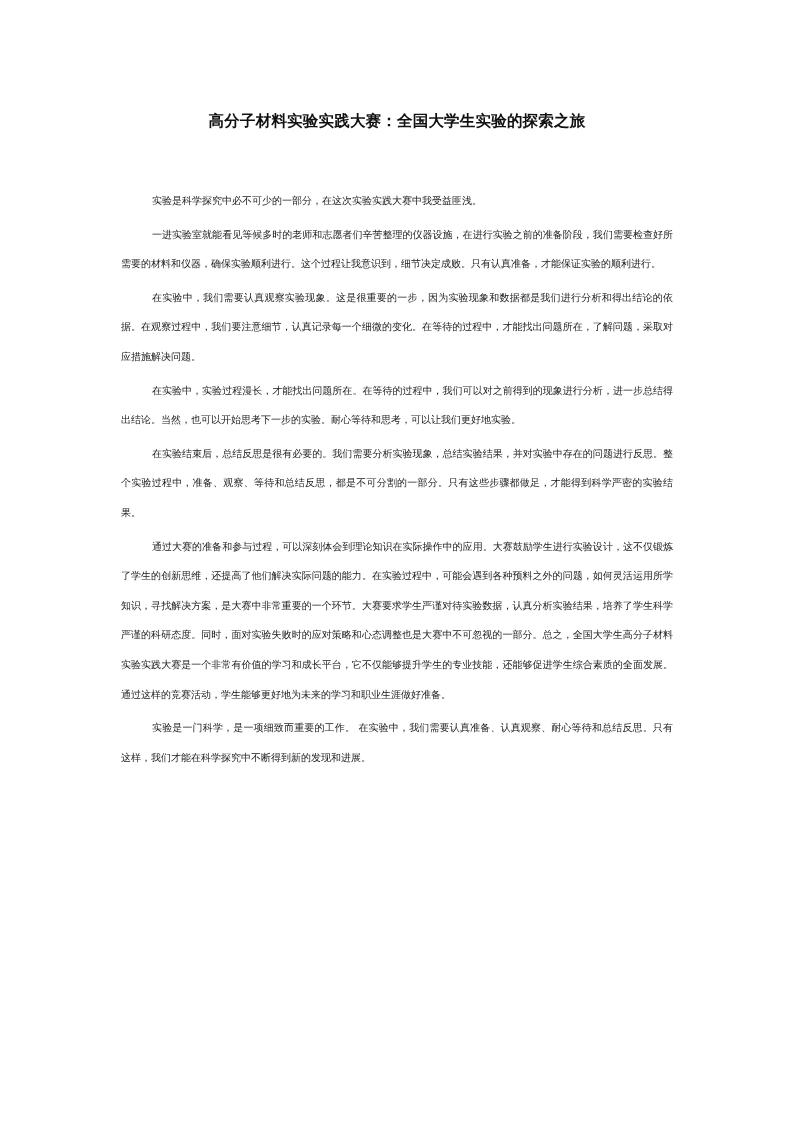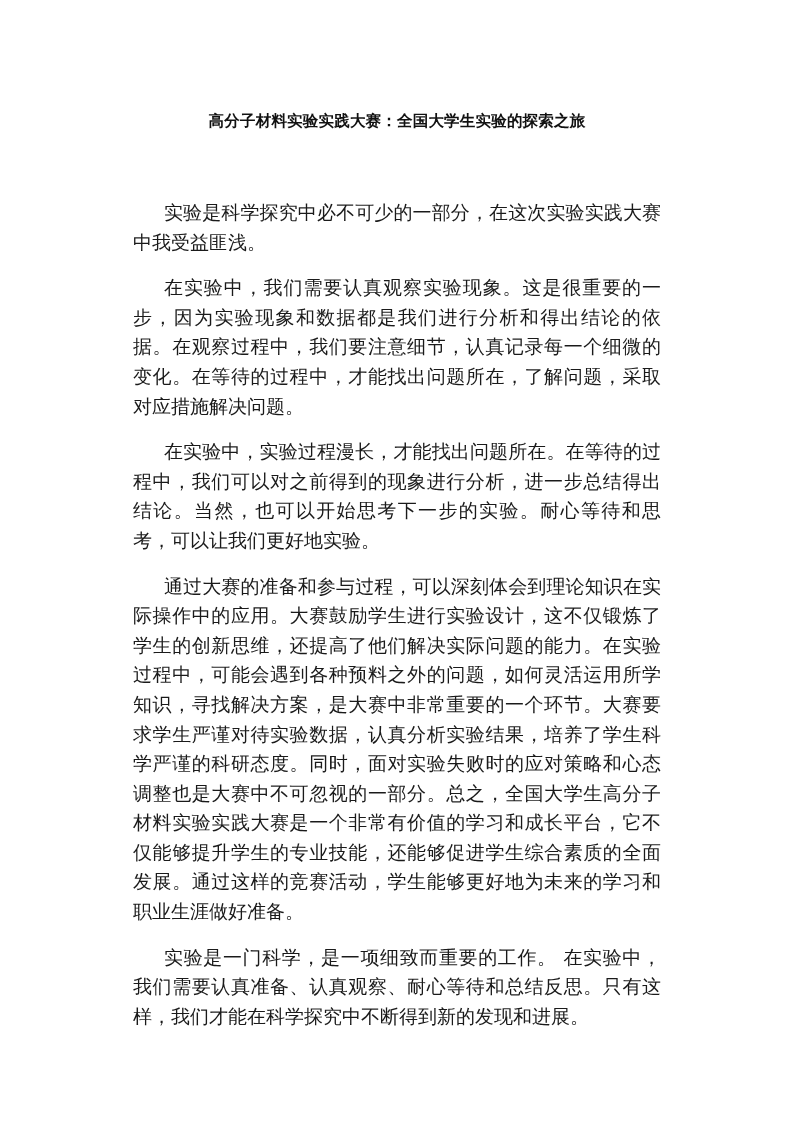--- a/index.html
+++ b/index.html
@@ -1,27 +1,29 @@
 <!DOCTYPE html>
 <html><head>
   <meta charset="utf-8">
   <style>
     html, body { margin: 0; padding: 0; background: #ffffff; }
     body { width: 794px; height: 1123px; position: relative; overflow: hidden;
            font-family: "DejaVu Serif", "Liberation Serif", serif; color: #1a1a1a; }
     .title { position: absolute; left: 0; top: 101px; width: 794px; text-align: center;
              font-family: "DejaVu Sans", "Liberation Sans", sans-serif; font-size: 15.5px; font-weight: bold; color: #111; letter-spacing: 0.2px; }
     .body { position: absolute; left: 117px; top: 182px; width: 560px; }
-    .para { margin: 16px; font-size: 19px; line-height: 29.6px; text-indent: 31px;
+    .para { margin: 4px; font-size: 10px; line-height: 29.6px; text-indent: 31px;
             text-align: justify; text-justify: inter-character; letter-spacing: 0; }
   </style>
 </head>
 <body>
 
 <h1 class="title">高分子材料实验实践大赛：全国大学生实验的探索之旅</h1>
 
 <div class="body">
   <p class="para">实验是科学探究中必不可少的一部分，在这次实验实践大赛中我受益匪浅。</p>
+  <p class="para">一进实验室就能看见等候多时的老师和志愿者们辛苦整理的仪器设施，在进行实验之前的准备阶段，我们需要检查好所需要的材料和仪器，确保实验顺利进行。这个过程让我意识到，细节决定成败。只有认真准备，才能保证实验的顺利进行。</p>
   <p class="para">在实验中，我们需要认真观察实验现象。这是很重要的一步，因为实验现象和数据都是我们进行分析和得出结论的依据。在观察过程中，我们要注意细节，认真记录每一个细微的变化。在等待的过程中，才能找出问题所在，了解问题，采取对应措施解决问题。</p>
   <p class="para">在实验中，实验过程漫长，才能找出问题所在。在等待的过程中，我们可以对之前得到的现象进行分析，进一步总结得出结论。当然，也可以开始思考下一步的实验。耐心等待和思考，可以让我们更好地实验。</p>
+  <p class="para">在实验结束后，总结反思是很有必要的。我们需要分析实验现象，总结实验结果，并对实验中存在的问题进行反思。整个实验过程中，准备、观察、等待和总结反思，都是不可分割的一部分。只有这些步骤都做足，才能得到科学严密的实验结果。</p>
   <p class="para">通过大赛的准备和参与过程，可以深刻体会到理论知识在实际操作中的应用。大赛鼓励学生进行实验设计，这不仅锻炼了学生的创新思维，还提高了他们解决实际问题的能力。在实验过程中，可能会遇到各种预料之外的问题，如何灵活运用所学知识，寻找解决方案，是大赛中非常重要的一个环节。大赛要求学生严谨对待实验数据，认真分析实验结果，培养了学生科学严谨的科研态度。同时，面对实验失败时的应对策略和心态调整也是大赛中不可忽视的一部分。总之，全国大学生高分子材料实验实践大赛是一个非常有价值的学习和成长平台，它不仅能够提升学生的专业技能，还能够促进学生综合素质的全面发展。通过这样的竞赛活动，学生能够更好地为未来的学习和职业生涯做好准备。</p>
   <p class="para">实验是一门科学，是一项细致而重要的工作。 在实验中，我们需要认真准备、认真观察、耐心等待和总结反思。只有这样，我们才能在科学探究中不断得到新的发现和进展。</p>
 </div>
 
 </body></html>

